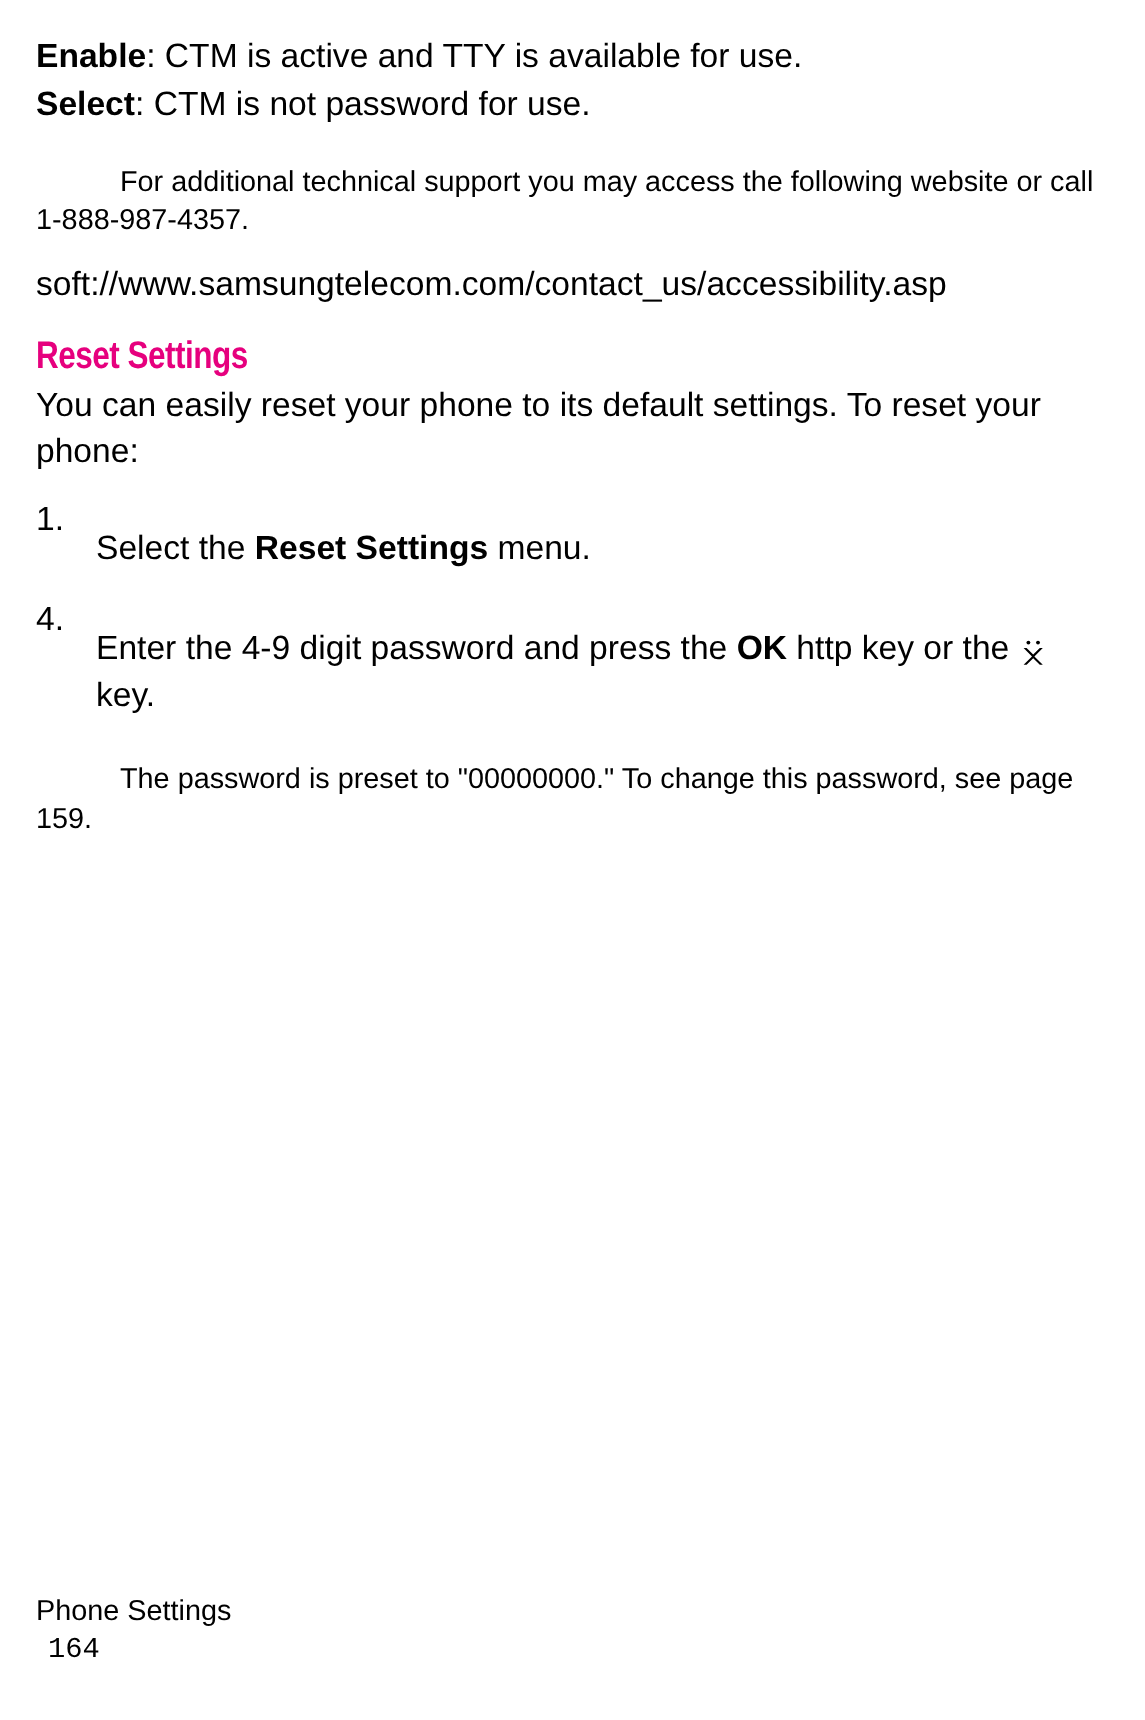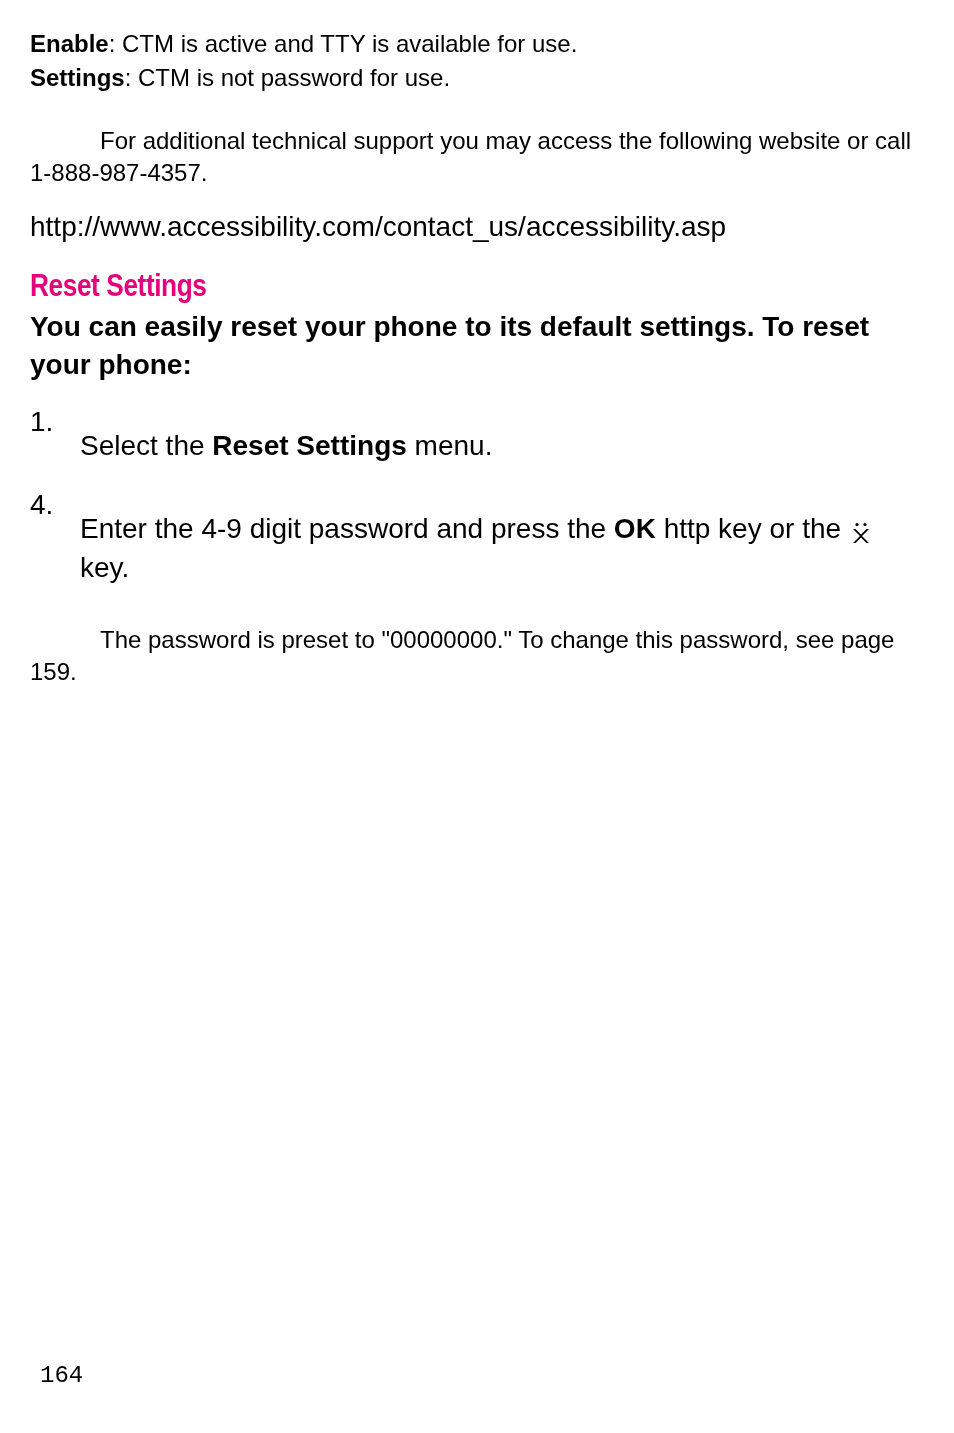--- a/index.html
+++ b/index.html
@@ -10,21 +10,21 @@
     body {
       width: 954px;
       height: 1433px;
       font-family: Arial, Helvetica, sans-serif;
       background: #ffffff;
       color: #000000;
       padding: 28px 30px 30px 30px;
       position: relative;
     }
     .definition-line {
-      font-size: 24px;
+      font-size: 28px;
       line-height: 1.35;
       margin-bottom: 2px;
     }
     .bold {
       font-weight: bold;
     }
     .note-text {
       font-size: 24px;
       line-height: 1.35;
       margin-top: 30px;
@@ -46,21 +46,20 @@
       color: #e6007e;
       margin-bottom: 4px;
       letter-spacing: -0.5px;
       transform: scaleX(0.82);
       transform-origin: left;
     }
     .body-text {
       font-size: 28px;
       line-height: 1.35;
       margin-bottom: 18px;
-      font-weight: bold;
     }
     .list-container {
       margin-left: 0;
     }
     .list-item {
       font-size: 28px;
       line-height: 1.4;
       margin-bottom: 20px;
       display: flex;
     }
@@ -102,28 +101,28 @@
     }
   </style>
 </head>
 <body>
 
 <div class="definition-line">
   <span class="bold">Enable</span><span>:  CTM is active and TTY is available for use.</span>
 </div>
 
 <div class="definition-line">
-  <span class="bold">Settings</span><span>: CTM is not password for use.</span>
+  <span class="bold">Select</span><span>: CTM is not password for use.</span>
 </div>
 
 <div class="note-text">
   <span class="note-indent"></span><span>For additional technical support you may access the following website or call 1-888-987-4357.</span>
 </div>
 
-<div class="url-text">http://www.accessibility.com/contact_us/accessibility.asp</div>
+<div class="url-text">soft://www.samsungtelecom.com/contact_us/accessibility.asp</div>
 
 <h2 class="section-heading">Reset Settings</h2>
 
 <div class="body-text">You can easily reset your phone to its default settings. To reset your phone:</div>
 
 <div class="list-container">
   <div class="list-item">
     <div class="list-number">1.</div>
     <div class="list-content">
       <span>Select the </span><span class="bold">Reset Settings</span><span> menu.</span>
@@ -142,14 +141,15 @@
           </svg></span><span> key.</span>
     </div>
   </div>
 </div>
 
 <div class="password-note">
   <span class="note-indent"></span><span>The password is preset to "00000000." To change this password, see page 159.</span>
 </div>
 
 <div class="footer">
+  <div>Phone Settings</div>
   <div class="page-number">164</div>
 </div>
 
 </body></html>

